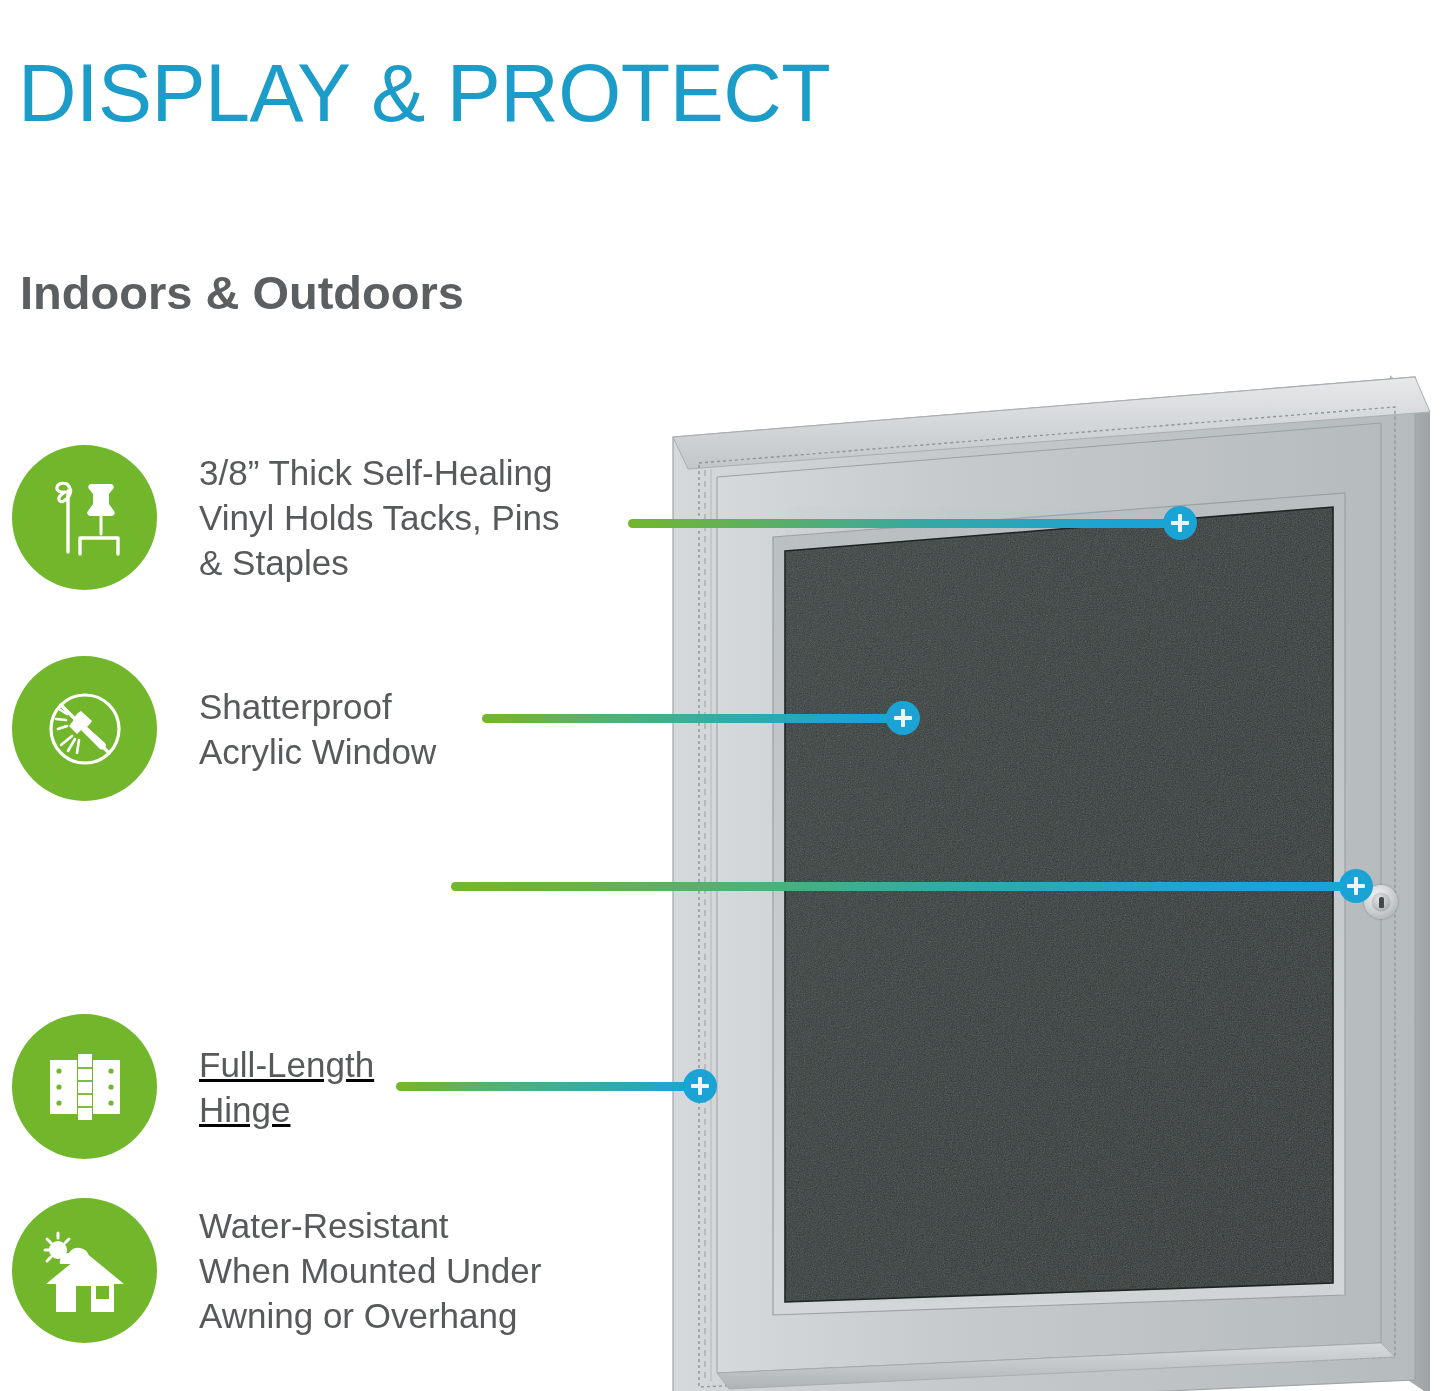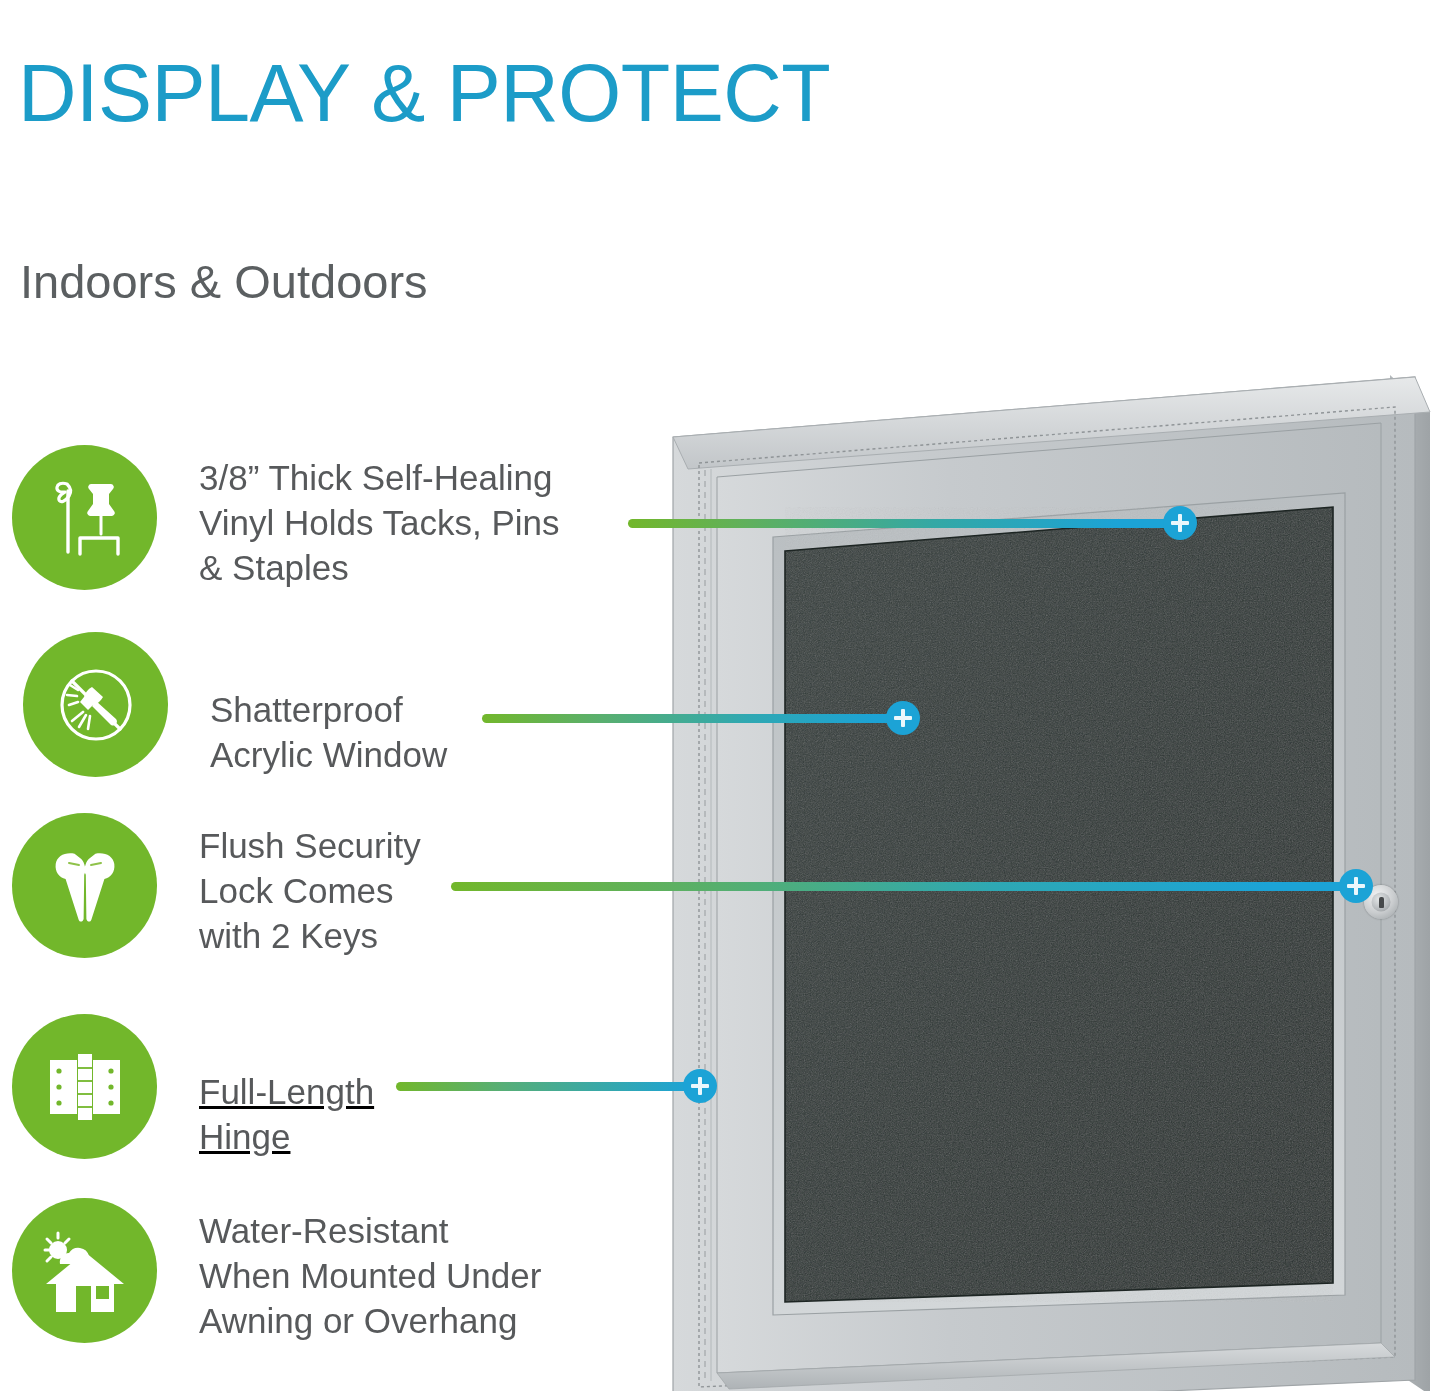--- a/index.html
+++ b/index.html
@@ -29,34 +29,34 @@
     font-size: 81px;
     line-height: 114px;
     letter-spacing: -0.5px;
     font-weight: 400;
     white-space: nowrap;
   }
   .headline .hl-line { display: block; }
   .subhead {
     position: absolute;
     left: 20px;
-    top: 214px;
+    top: 225px;
     color: #5b5f61;
     font-size: 47px;
     line-height: 56px;
-    font-weight: 400;
+    font-weight: 700;
     white-space: nowrap;
   }
 
   
   .feature {
     position: absolute;
     left: 0;
     display: flex;
-    align-items: flex-end;
+    align-items: center;
   }
   .feat-badge {
     width: 145px;
     height: 145px;
     border-radius: 50%;
     background: #72B72B;
     flex: 0 0 145px;
     position: relative;
     margin-left: 12px;
   }
@@ -246,21 +246,21 @@
         <line x1="62" y1="44" x2="62" y2="62" stroke="#ffffff" stroke-width="3" stroke-linecap="round"></line>
 
         <path d="M41 82 v-16 h38 v16" fill="none" stroke="#ffffff" stroke-width="3.4" stroke-linecap="round" stroke-linejoin="round"></path>
       </svg>
     </div>
     <div class="feat-text">3/8” Thick Self-Healing
 Vinyl Holds Tacks, Pins
 &amp; Staples</div>
   </div>
 
-  <div class="feature" style="top:592px;padding-left:11px;">
+  <div class="feature" style="top:616px;">
     <div class="feat-badge">
       <svg width="96" height="96" viewBox="0 0 96 96">
         <circle cx="48" cy="48" r="34" fill="none" stroke="#ffffff" stroke-width="3.2"></circle>
         <line x1="24" y1="24" x2="72" y2="72" stroke="#ffffff" stroke-width="3.2" stroke-linecap="round"></line>
 
         <path d="M44 30 c-4 2 -7 6 -8 10 l-4 5 8 8 5 -5 c4 -1 8 -4 10 -8 l-11 -10 z" fill="#ffffff"></path>
         <path d="M48 44 l20 18 a4 4 0 0 1 -5 6 l-19 -19 z" fill="#ffffff"></path>
 
         <g stroke="#ffffff" stroke-width="2.6" stroke-linecap="round">
           <line x1="30" y1="33" x2="22" y2="28"></line>
@@ -269,41 +269,20 @@
           <line x1="38" y1="58" x2="31" y2="70"></line>
           <line x1="42" y1="59" x2="40" y2="72"></line>
           <line x1="35" y1="55" x2="24" y2="64"></line>
         </g>
       </svg>
     </div>
     <div class="feat-text">Shatterproof
 Acrylic Window</div>
   </div>
 
-  <div class="feature" style="top:773px;">
-    <div class="feat-badge">
-      <svg width="92" height="92" viewBox="0 0 92 92">
-
-        <g fill="#ffffff">
-          <path d="M40 14 c-9 -3 -18 0 -20 8 c-2 8 2 14 8 16 l8 42 c0.5 3 4 3 5 0 l6 -44 c3 -4 2 -12 -1 -16 z" transform="rotate(-7 35 50)"></path>
-        </g>
-
-        <g fill="#ffffff">
-          <path d="M52 14 c9 -3 18 0 20 8 c2 8 -2 14 -8 16 l-8 42 c-0.5 3 -4 3 -5 0 l-6 -44 c-3 -4 -2 -12 1 -16 z" transform="rotate(7 57 50)"></path>
-        </g>
-        <g stroke="#8fc24a" stroke-width="2" stroke-linecap="round">
-          <line x1="30" y1="23" x2="40" y2="25"></line>
-          <line x1="52" y1="25" x2="62" y2="23"></line>
-        </g>
-      </svg>
-    </div>
-    <div class="feat-text">Flush Security
-Lock Comes
-with 2 Keys</div>
-  </div>
 
   <div class="feature" style="top:974px;text-decoration:underline;">
     <div class="feat-badge">
       <svg width="86" height="86" viewBox="0 0 86 86">
         <rect x="8" y="16" width="27" height="54" fill="#ffffff"></rect>
         <rect x="51" y="16" width="27" height="54" fill="#ffffff"></rect>
         <rect x="36" y="10" width="14" height="66" fill="#ffffff"></rect>
         <g stroke="#72B72B" stroke-width="1.8">
           <line x1="36" y1="24" x2="50" y2="24"></line>
           <line x1="36" y1="37" x2="50" y2="37"></line>

